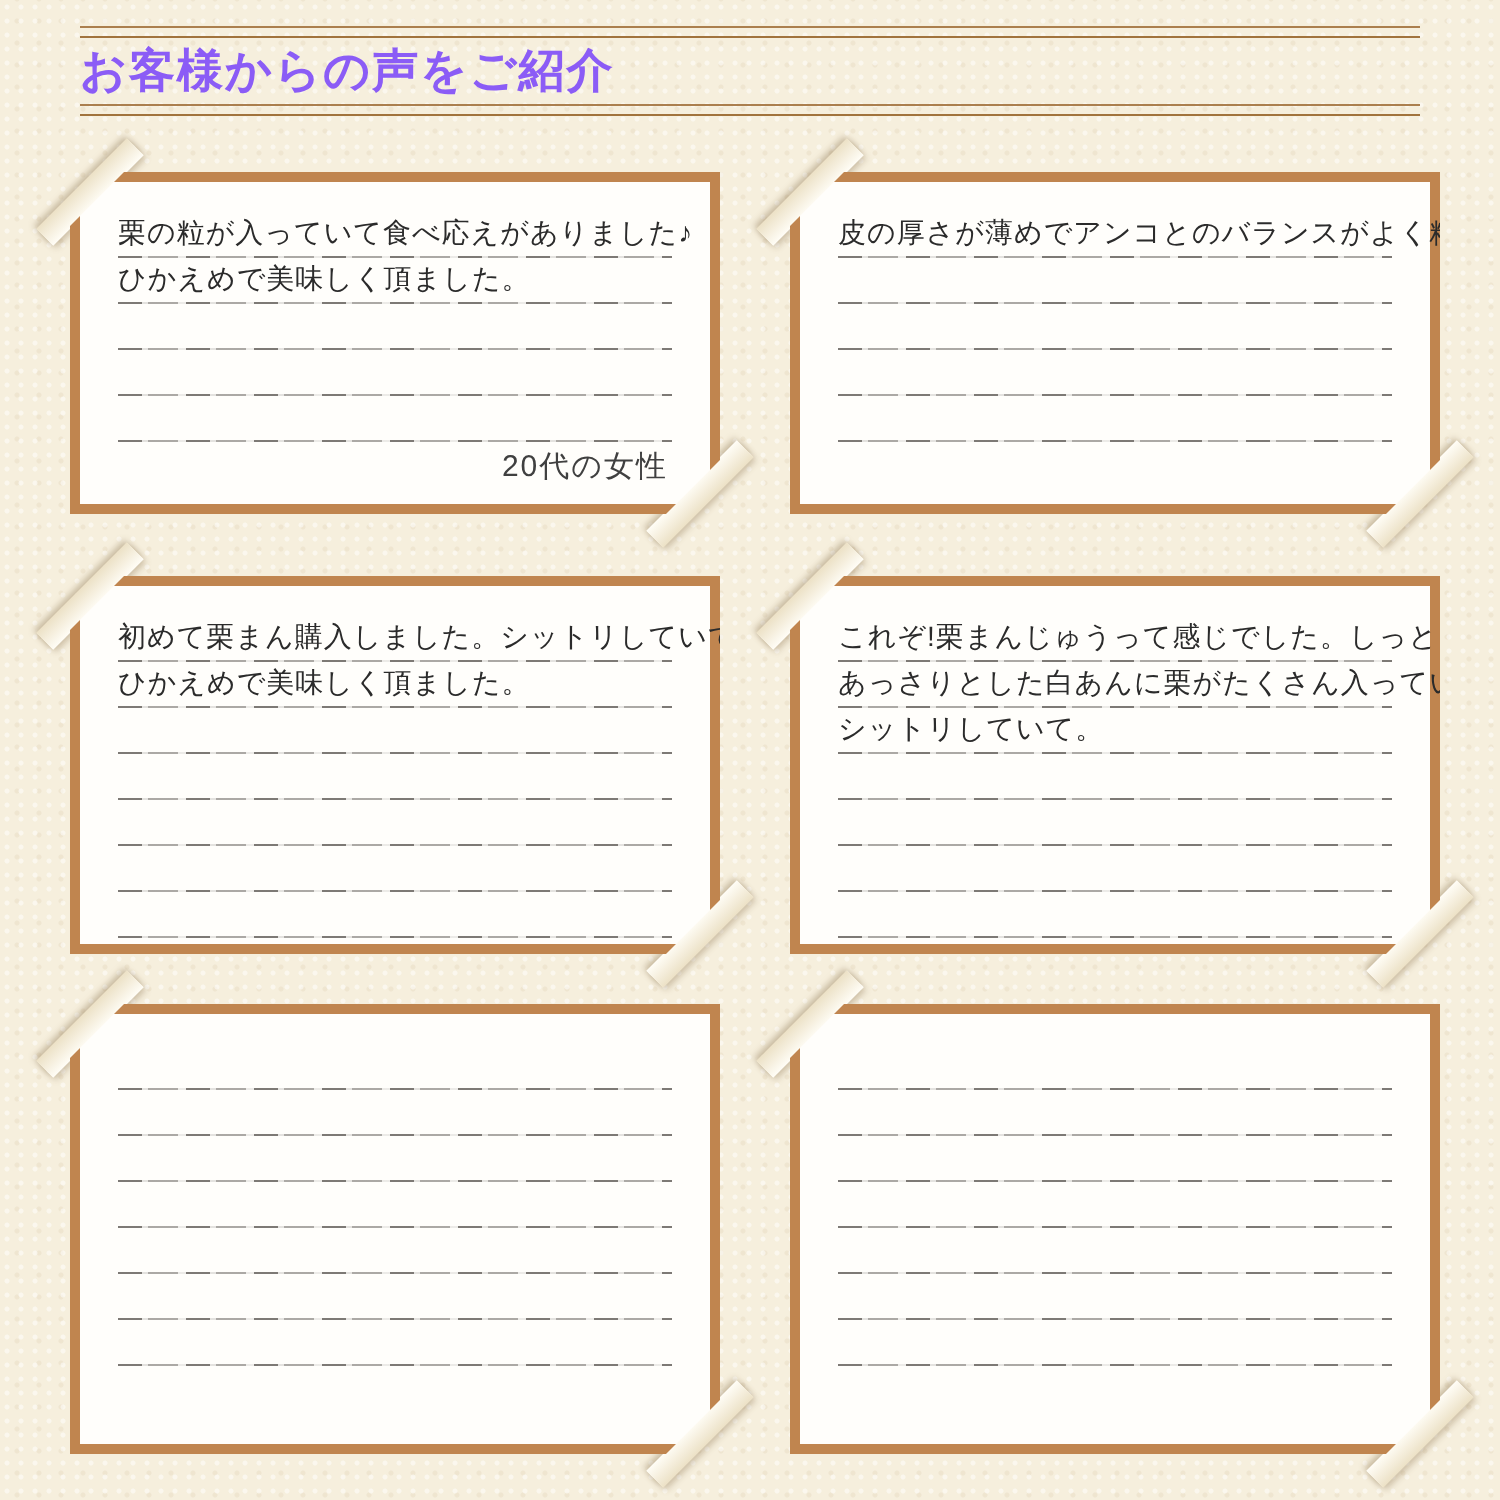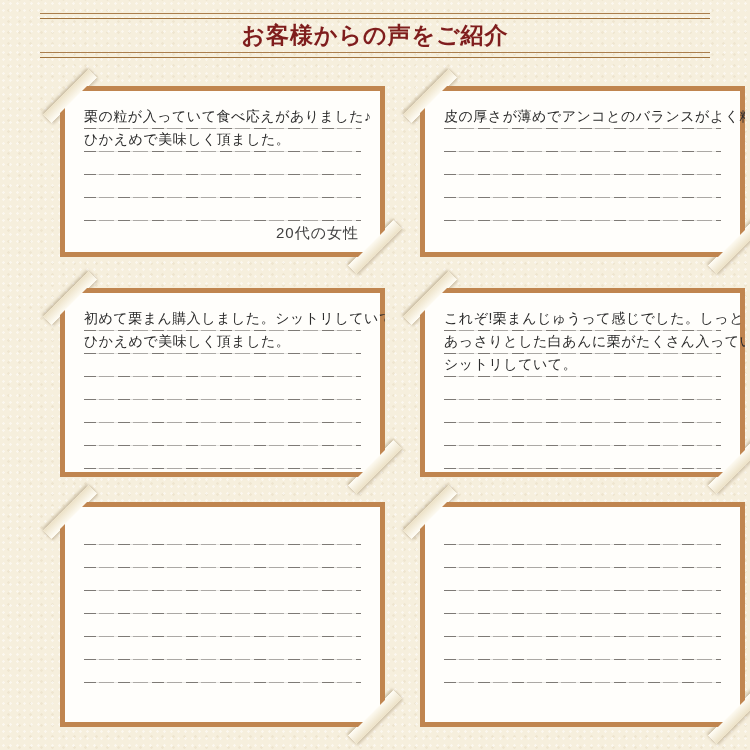--- a/index.html
+++ b/index.html
@@ -10,25 +10,25 @@
     background-image:
       radial-gradient(rgba(255,255,255,0.5) 1px, transparent 1.5px),
       radial-gradient(rgba(205,185,150,0.18) 1px, transparent 1.5px);
     background-size:7px 7px,11px 11px;
     background-position:0 0,3px 5px;
   }
   
   .header{position:absolute;left:40px;right:40px;top:13px;}
   .dline{height:4px;border-top:1.5px solid #ab7f4e;border-bottom:1.5px solid #a1733d;}
   .title{
-    text-align:center;color:#7f1d1d;font-weight:bold;font-size:23px;
+    color:#8b5cf6;font-weight:bold;font-size:23px;
     line-height:33px;letter-spacing:1px;
   }
   
-  .cell{position:absolute;width:325px;margin-left:25px;}
+  .cell{position:absolute;width:325px;}
   .r1{top:86px;height:171px;}
   .r2{top:288px;height:189px;}
   .r3{top:502px;height:225px;}
   .cL{left:35px;} .cR{left:395px;}
   .card{
     position:absolute;inset:0;background:#fffefb;
     border:5px solid #c0854f;box-sizing:border-box;
     clip-path:polygon(27px 0,100% 0,100% calc(100% - 27px),calc(100% - 27px) 100%,0 100%,0 27px);
   }
   .flap{

